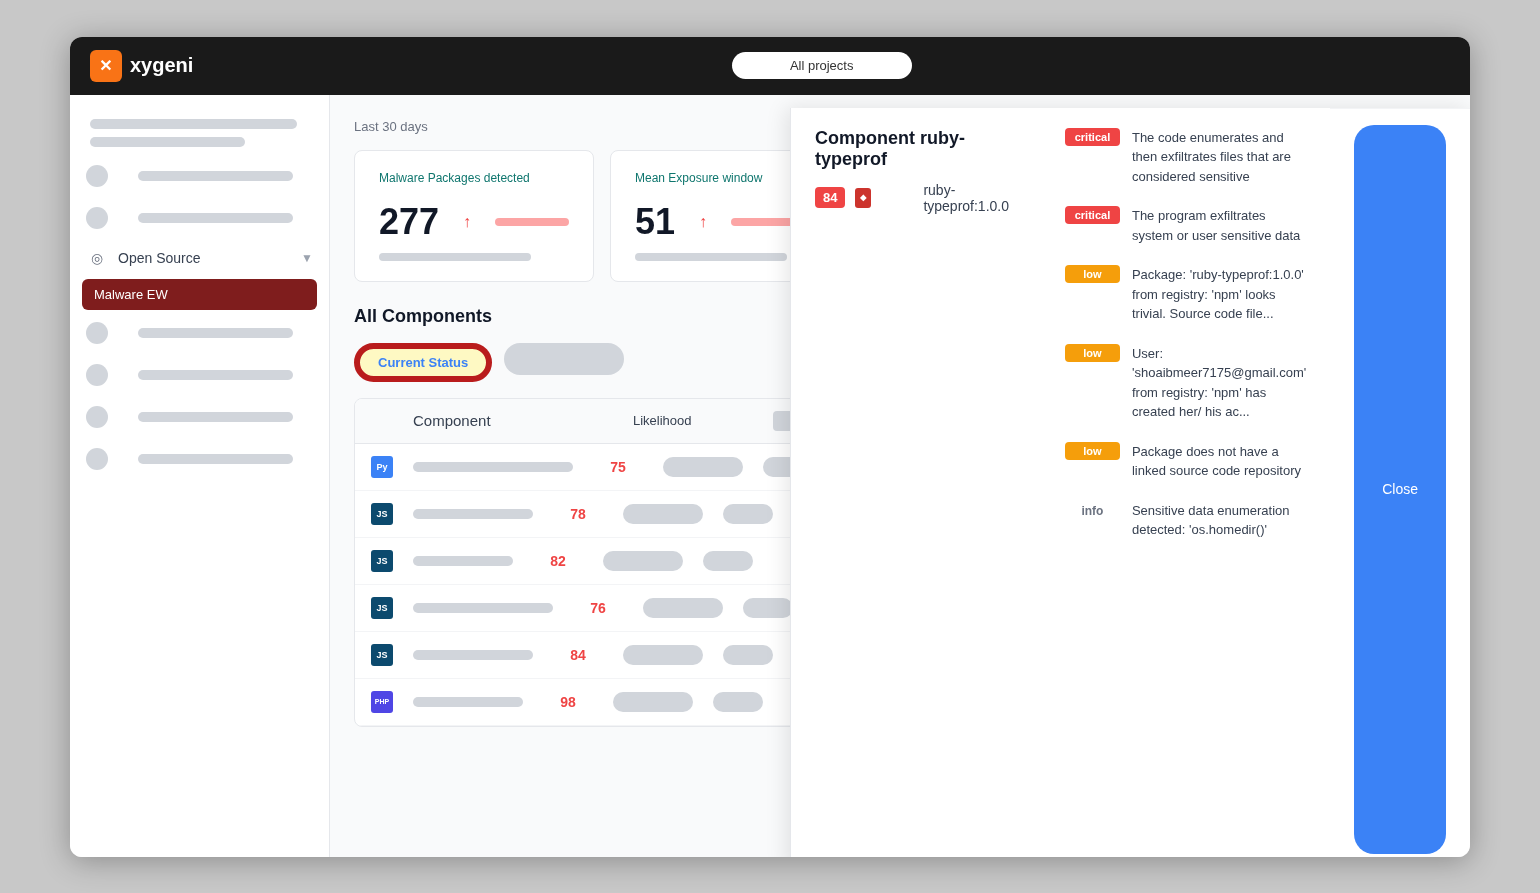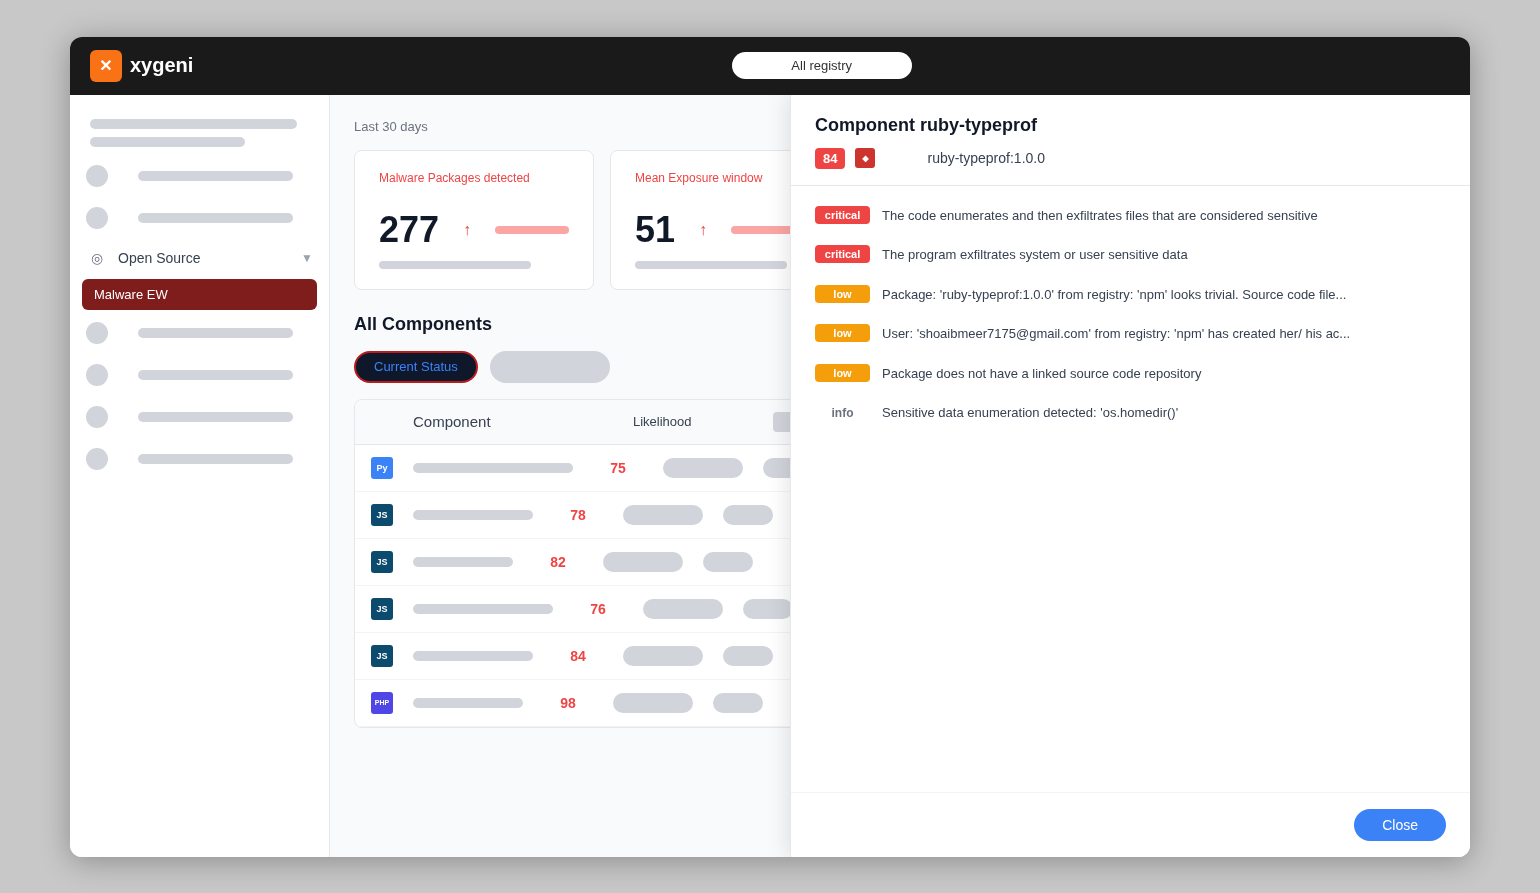--- a/index.html
+++ b/index.html
@@ -161,22 +161,22 @@
     .stat-card {
       background: white;
       border: 1px solid #e5e7eb;
       border-radius: 8px;
       padding: 20px 24px;
       width: 240px;
       flex-shrink: 0;
     }
     .stat-label {
       font-size: 12px;
-      color: #ef4444;
-      margin-bottom: 24px;
+      color: #0f766e;
+      margin-bottom: 16px;
     }
     .stat-value-row {
       display: flex;
       align-items: center;
       gap: 24px;
       margin-bottom: 10px;
     }
     .stat-value {
       font-size: 36px;
       font-weight: 700;
@@ -204,28 +204,28 @@
       font-weight: 600;
       color: #111827;
       margin-bottom: 16px;
     }
     .filter-row {
       display: flex;
       gap: 12px;
       margin-bottom: 16px;
     }
     .filter-btn-active {
-      background: #0f172a;
-      border: 2px solid #b91c1c;
+      background: #fef9c3;
+      border: 6px solid #b91c1c;
       border-radius: 20px;
       padding: 6px 18px;
       font-size: 13px;
       color: #3b82f6;
       cursor: pointer;
-      font-weight: 400;
+      font-weight: 700;
     }
     .filter-placeholder {
       height: 32px;
       background: #d1d5db;
       border-radius: 20px;
       width: 120px;
     }
     .table-container {
       background: white;
       border: 1px solid #e5e7eb;
@@ -302,29 +302,29 @@
     }
     .row-pill-sm {
       height: 20px;
       background: #d1d5db;
       border-radius: 10px;
       width: 50px;
     }
     
     .panel-overlay {
       position: absolute;
-      top: 0;
+      top: 13px;
       right: 0;
       width: 680px;
       height: 100%;
       background: white;
       border-left: 1px solid #e5e7eb;
       box-shadow: -4px 0 20px rgba(0,0,0,0.1);
       display: flex;
-      flex-direction: column;
+      flex-direction: row;
       overflow-y: auto;
     }
     .panel-header {
       padding: 20px 24px 0;
       border-bottom: 1px solid #e5e7eb;
     }
     .panel-title {
       font-size: 18px;
       font-weight: 600;
       color: #111827;
@@ -426,21 +426,21 @@
 <body>
 
 <div class="app-container">
 
   <div class="top-bar">
     <div class="logo-area">
       <div class="logo-icon">✕</div>
       <span class="logo-text">xygeni</span>
     </div>
     <div class="top-bar-center">
-      <div class="project-selector">All registry</div>
+      <div class="project-selector">All projects</div>
     </div>
   </div>
 
   <div class="main-content">
 
     <div class="sidebar">
       <div class="sidebar-placeholder" style="width:80%"></div>
       <div class="sidebar-placeholder short"></div>
 
       <div class="sidebar-icon-row">

